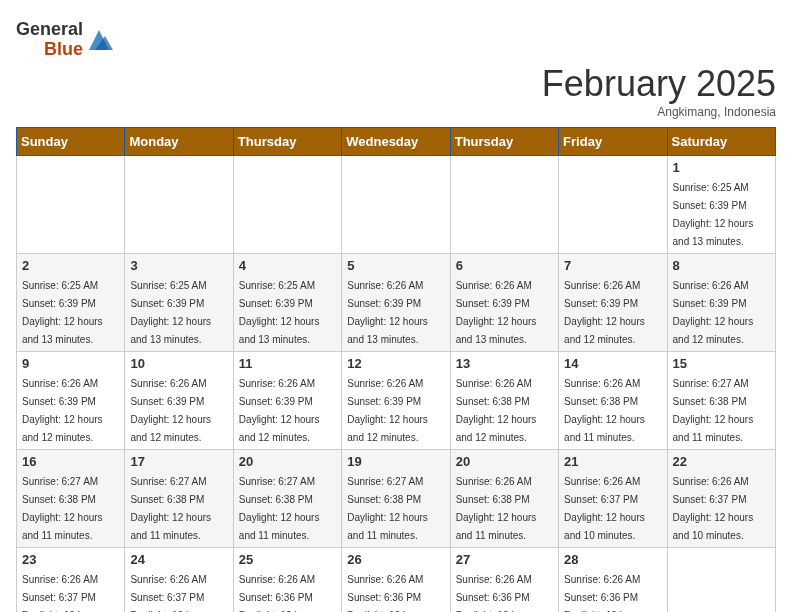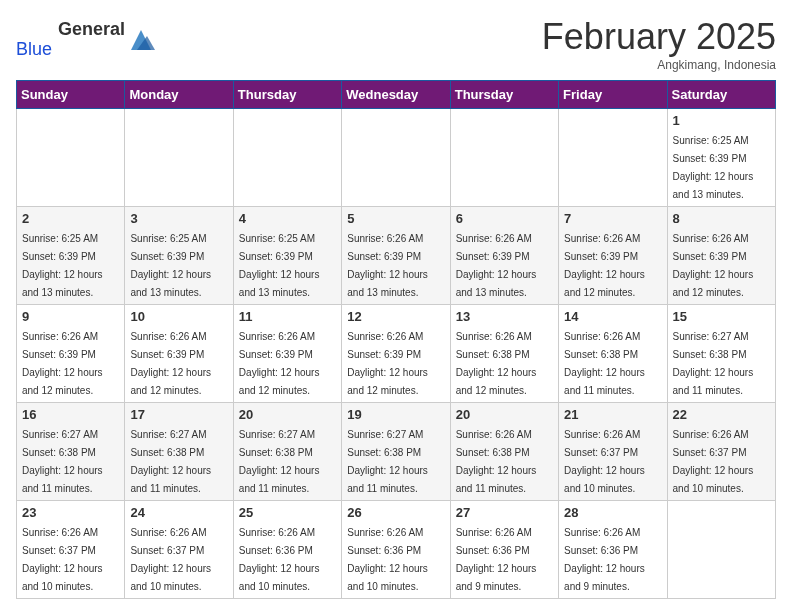--- a/index.html
+++ b/index.html
@@ -31,32 +31,33 @@
       height: 28px;
       margin-left: 2px;
     }
     .title-area {
       text-align: right;
     }
     .month-title {
       font-size: 36px;
       color: #333;
       font-weight: normal;
+      margin-top: 47px;
     }
     .location {
       font-size: 12px;
       color: #555;
     }
     .calendar {
       width: 100%;
       border-collapse: collapse;
       border: 1px solid #ccc;
     }
     .calendar th {
-      background-color: #701a75;
+      background-color: #a16207;
       color: white;
       font-size: 13px;
       font-weight: bold;
       padding: 6px 4px;
       text-align: left;
       border: 1px solid #1a5a9f;
     }
     .calendar td {
       vertical-align: top;
       border: 1px solid #ccc;
@@ -84,22 +85,22 @@
     .empty-cell {
       background: #fff !important;
     }
   </style>
 </head>
 <body>
 
 <div class="header">
   <div class="logo">
     <div class="logo-text">
-      <span style="font-size:18px;font-weight:bold;color:#333;margin-left:42px;">General</span>
-      <span style="font-size:18px;font-weight:normal;color:#1d4ed8;">Blue</span>
+      <span style="font-size:18px;font-weight:bold;color:#333;">General</span>
+      <span style="font-size:18px;font-weight:bold;color:#c2410c;text-align:right;">Blue</span>
     </div>
     <svg class="logo-icon" viewBox="0 0 28 28" xmlns="http://www.w3.org/2000/svg">
       <polygon points="4,24 14,4 24,24" fill="#2a7abf" opacity="0.85"></polygon>
       <polygon points="10,24 20,10 28,24" fill="#1a5a9f" opacity="0.7"></polygon>
     </svg>
   </div>
   <div class="title-area">
     <div class="month-title">February 2025</div>
     <div class="location">Angkimang, Indonesia</div>
   </div>

